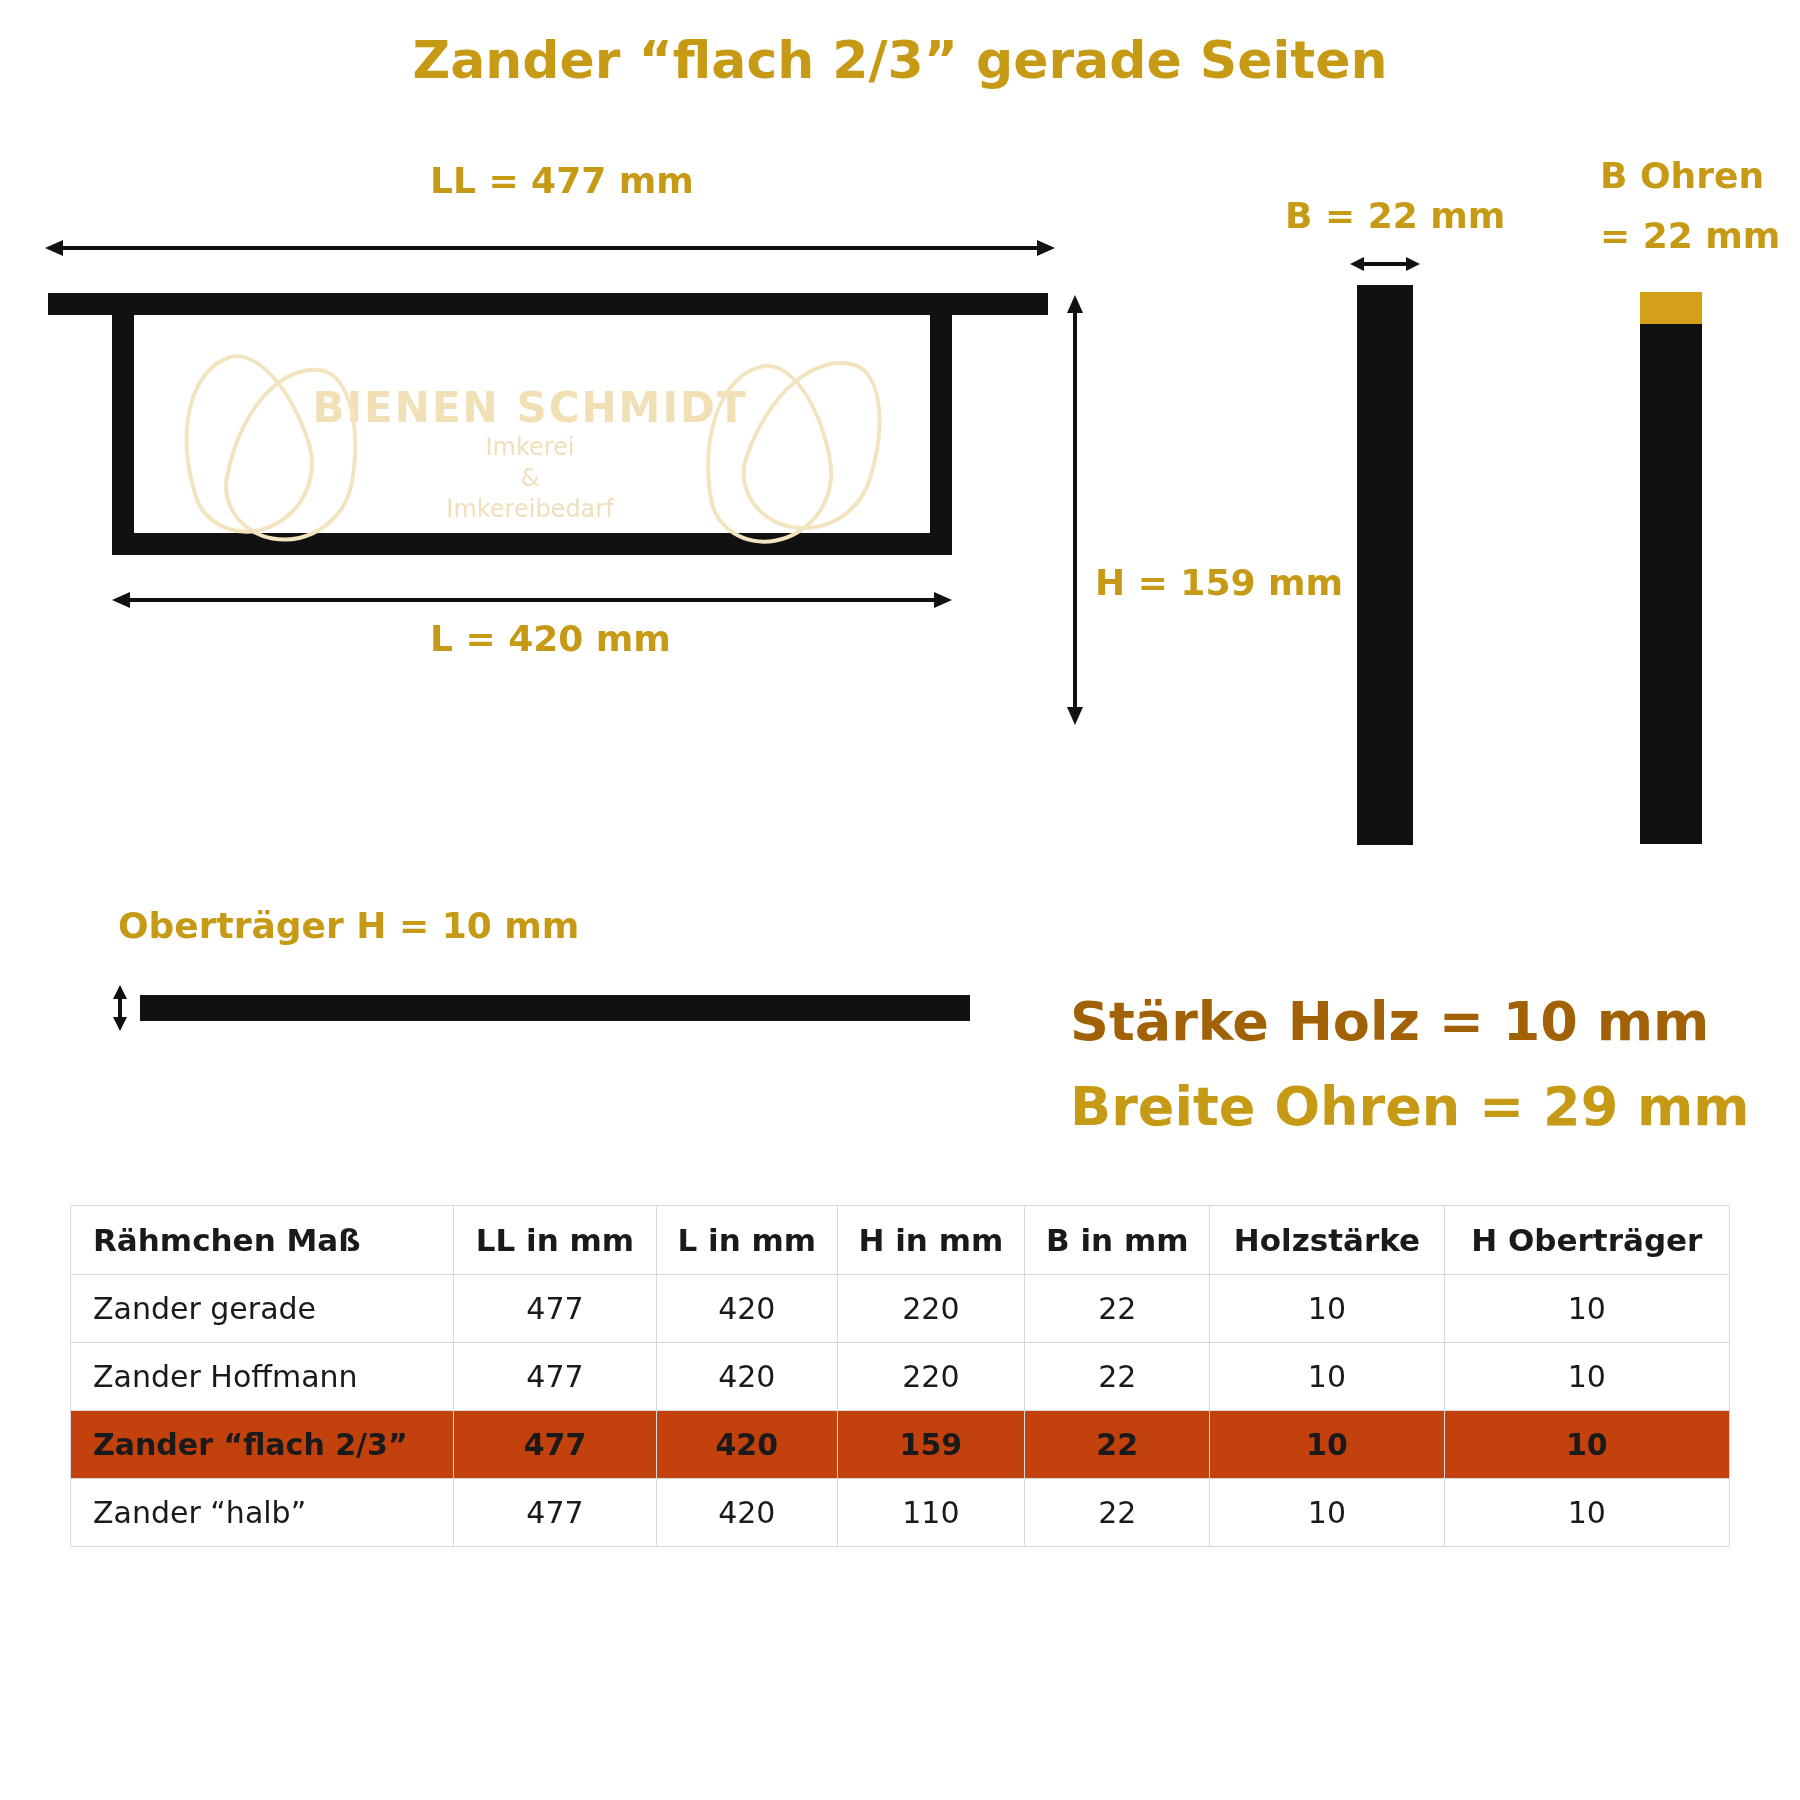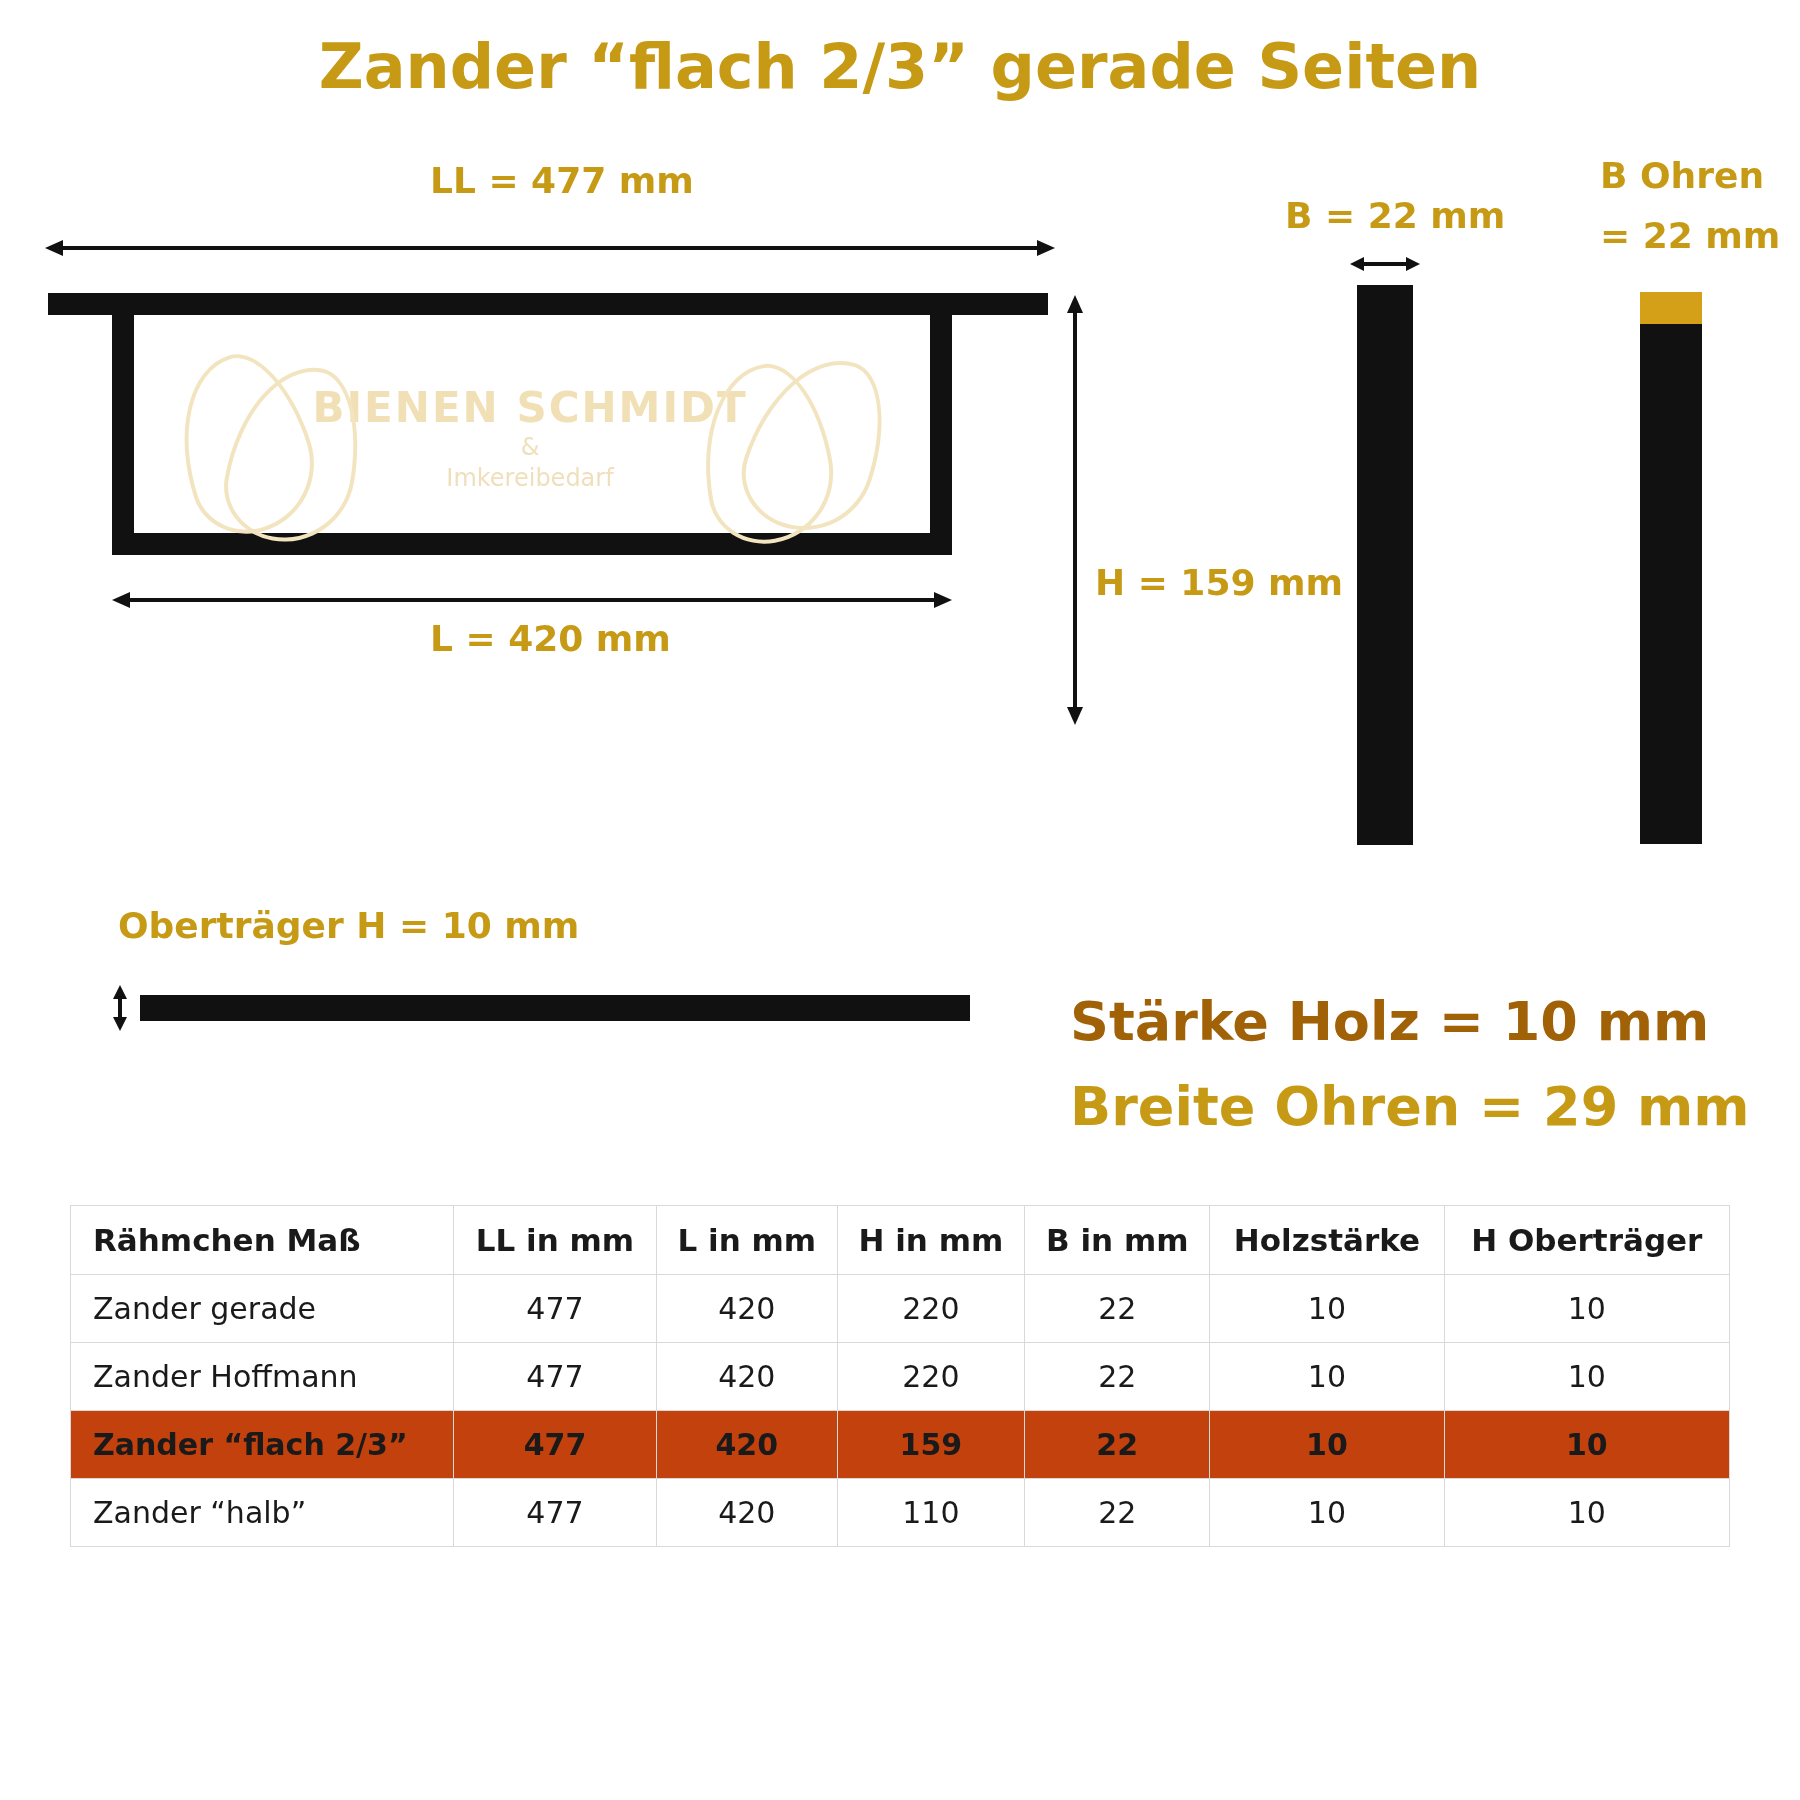--- a/index.html
+++ b/index.html
@@ -14,21 +14,21 @@
     font-family: "DejaVu Sans", sans-serif;
     overflow: hidden;
   }
 
   #title {
     position: absolute;
     top: 30px;
     left: 0;
     width: 1800px;
     text-align: center;
-    font-size: 62px;
+    font-size: 52px;
     font-weight: bold;
     color: #c79a16;
     letter-spacing: 0px;
     font-family: "DejaVu Sans", sans-serif;
   }
 
   
   #frontview { position: absolute; left: 0; top: 150px; width: 1100px; height: 560px; }
 
   .dimlabel {
@@ -143,20 +143,21 @@
 
   <div id="frame-top"></div>
   <div id="frame-body"></div>
 
   <div id="watermark">
     <div class="wing" id="wing-l1"></div>
     <div class="wing" id="wing-l2"></div>
     <div class="wing" id="wing-r1"></div>
     <div class="wing" id="wing-r2"></div>
     <div class="wm-main">BIENEN SCHMIDT</div>
+    <div class="wm-sub">Imkerei</div>
     <div class="wm-sub">&amp;</div>
     <div class="wm-sub">Imkereibedarf</div>
   </div>
 
   <svg id="l-arrow" viewBox="0 0 840 20">
     <line x1="10" y1="10" x2="830" y2="10" stroke="#111" stroke-width="4"></line>
     <polygon points="0,10 18,2 18,18" fill="#111"></polygon>
     <polygon points="840,10 822,2 822,18" fill="#111"></polygon>
   </svg>
   <div class="dimlabel" id="l-label">L = 420 mm</div>

